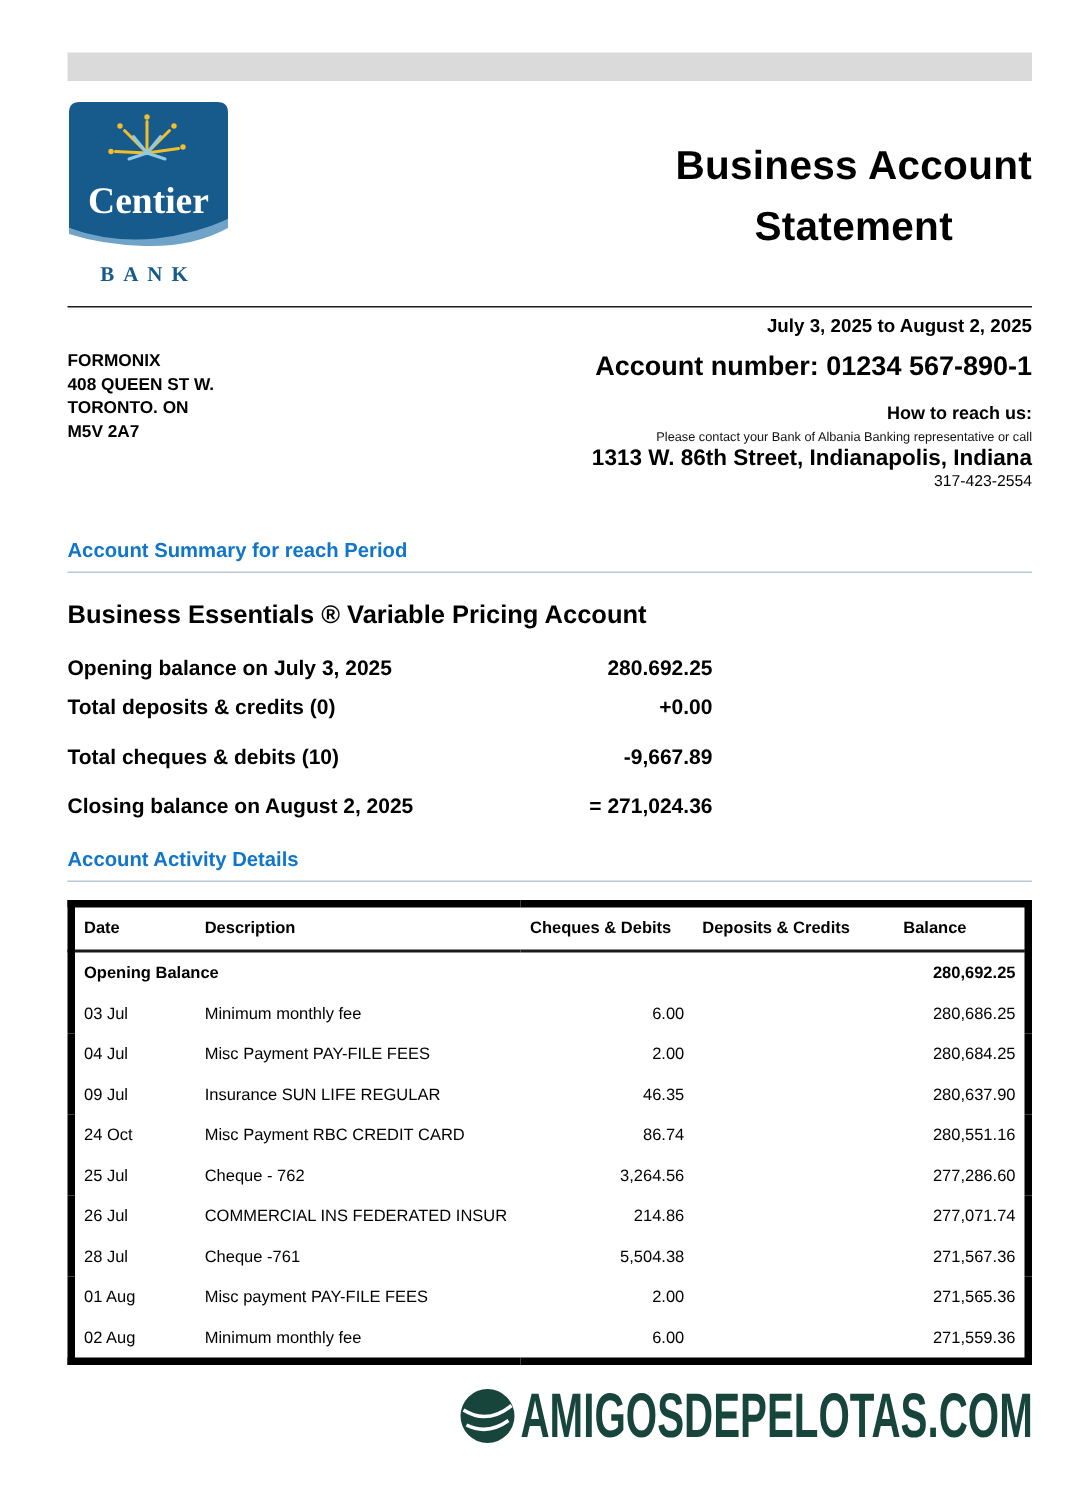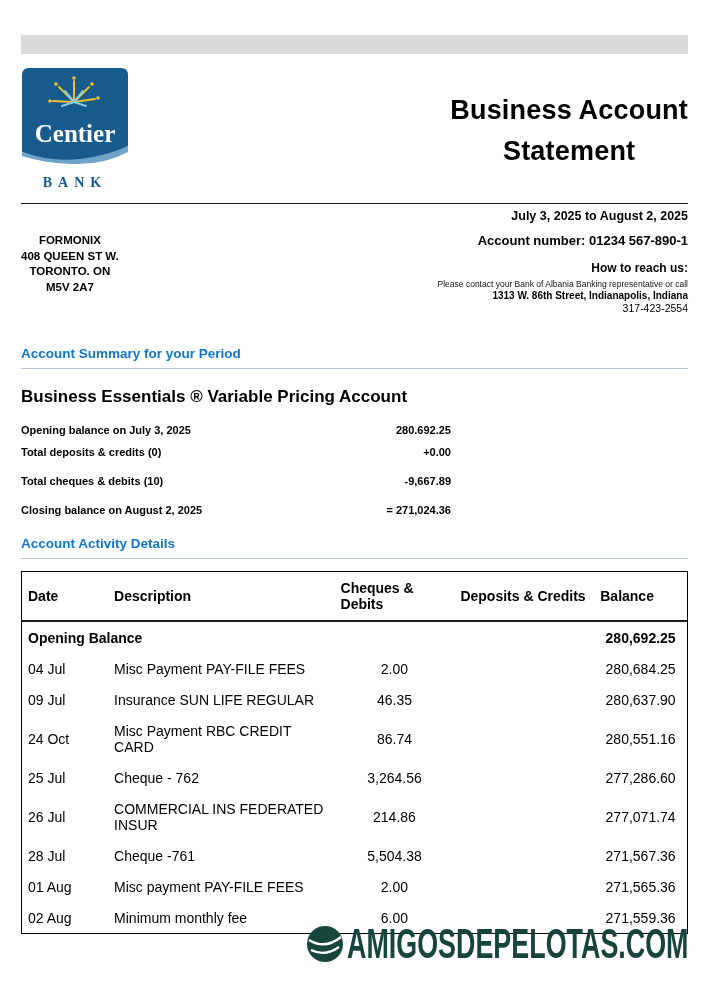--- a/index.html
+++ b/index.html
@@ -5,21 +5,21 @@
   html, body { margin: 0; padding: 0; }
   body {
     width: 720px; height: 1000px;
     background: #ffffff;
     font-family: "Liberation Sans", sans-serif;
     color: #000;
   }
   .page {
     position: relative;
     width: 720px; height: 1000px;
-    padding: 0 32px 0 21px;
+    padding: 0 32px 0 45px;
     box-sizing: border-box;
     overflow: hidden;
     background: #fff;
   }
   .top-bar { height: 19px; background: #dadada; margin-top: 35px; }
 
   .header-row { display: flex; justify-content: space-between; margin-top: 14px; }
   .logo-wrap { width: 108px; text-align: center; }
   .bank-label {
     color: #175a8c; font-family: "Liberation Serif", serif;
@@ -27,55 +27,55 @@
   }
   .doc-title {
     text-align: center; font-size: 27px; font-weight: bold;
     line-height: 1.5; margin-top: 22px; letter-spacing: 0.2px;
   }
 
   .rule-dark { border: none; border-top: 1.5px solid #1a1a1a; margin: 12px 0 0 0; }
   .period { text-align: right; font-weight: bold; font-size: 12.5px; margin-top: 5px; }
 
   .info-row { display: flex; justify-content: space-between; margin-top: 10px; }
-  .recipient { font-weight: bold; font-size: 11.5px; line-height: 1.35; text-align: center; }
+  .recipient { font-weight: bold; font-size: 11.5px; line-height: 1.35; }
   .contact { text-align: right; }
-  .acct-num { font-weight: bold; font-size: 13px; }
+  .acct-num { font-weight: bold; font-size: 18px; }
   .reach-label { font-weight: bold; font-size: 12px; margin-top: 13px; }
   .reach-small { font-size: 8.5px; margin-top: 4px; color: #111; }
-  .reach-bold { font-weight: bold; font-size: 10px; margin-top: 1px; }
+  .reach-bold { font-weight: bold; font-size: 15px; margin-top: 1px; }
   .reach-phone { font-size: 10.5px; margin-top: 1px; }
 
   .section-heading {
     color: #1076cc; font-size: 13.5px; font-weight: bold;
     padding-bottom: 7px; border-bottom: 1px solid #b9c8d8; margin: 0;
   }
   .heading-summary { margin-top: 32px; }
   .heading-activity { margin-top: 20px; }
 
   .summary { margin-top: 18px; }
   .acct-type { font-weight: bold; font-size: 17px; }
-  .sum-row { display: flex; width: 430px; font-weight: bold; font-size: 11px; }
+  .sum-row { display: flex; width: 430px; font-weight: bold; font-size: 14px; }
   .sum-row .lbl { flex: 1; }
   .sum-row .val { text-align: right; min-width: 110px; }
   .sum-row.r1 { margin-top: 17px; }
   .sum-row.r2 { margin-top: 10px; }
   .sum-row.r3 { margin-top: 17px; }
   .sum-row.r4 { margin-top: 17px; }
 
   table.activity {
     width: 100%; border-collapse: collapse; margin-top: 12px;
-    border: 1px solid #000000; font-size: 14px; table-layout: fixed;
+    border: 5px solid #000000; font-size: 11px; table-layout: fixed;
   }
   table.activity th {
     font-weight: bold; text-align: left;
     padding: 8px 6px; border-bottom: 2px solid #1a1a1a;
   }
   table.activity td { padding: 7.5px 6px; }
-  th.num, td.num { text-align: center; }
+  th.num, td.num { text-align: right; }
   col.c-date { width: 13%; } col.c-desc { width: 34%; }
   col.c-deb { width: 18%; } col.c-cred { width: 21%; } col.c-bal { width: 14%; }
   tr.opening-row td { font-weight: bold; }
 
   .watermark {
     position: absolute; left: 306px; top: 920px;
     display: flex; align-items: center; color: #17453c;
   }
   .wm-icon { flex: 0 0 auto; margin-right: 3px; }
   .wm-text {
@@ -140,21 +140,21 @@
     </div>
     <div class="contact">
       <div class="acct-num">Account number: 01234 567-890-1</div>
       <div class="reach-label">How to reach us:</div>
       <div class="reach-small">Please contact your Bank of Albania Banking representative or call</div>
       <div class="reach-bold">1313 W. 86th Street, Indianapolis, Indiana</div>
       <div class="reach-phone">317-423-2554</div>
     </div>
   </div>
 
-  <h2 class="section-heading heading-summary">Account Summary for your Period</h2>
+  <h2 class="section-heading heading-summary">Account Summary for reach Period</h2>
 
   <div class="summary">
     <div class="acct-type">Business Essentials ® Variable Pricing Account</div>
 
     <div class="sum-row r1">
       <span class="lbl">Opening balance on July 3, 2025</span>
       <span class="val">280.692.25</span>
     </div>
     <div class="sum-row r2">
       <span class="lbl">Total deposits &amp; credits (0)</span>
@@ -188,20 +188,27 @@
         <th class="num">Deposits &amp; Credits</th>
         <th class="num">Balance</th>
       </tr>
     </thead>
     <tbody>
       <tr class="opening-row">
         <td colspan="4">Opening Balance</td>
         <td class="num">280,692.25</td>
       </tr>
       <tr>
+        <td>03 Jul</td>
+        <td>Minimum monthly fee</td>
+        <td class="num">6.00</td>
+        <td class="num"></td>
+        <td class="num">280,686.25</td>
+      </tr>
+      <tr>
         <td>04 Jul</td>
         <td>Misc Payment PAY-FILE FEES</td>
         <td class="num">2.00</td>
         <td class="num"></td>
         <td class="num">280,684.25</td>
       </tr>
       <tr>
         <td>09 Jul</td>
         <td>Insurance SUN LIFE REGULAR</td>
         <td class="num">46.35</td>

